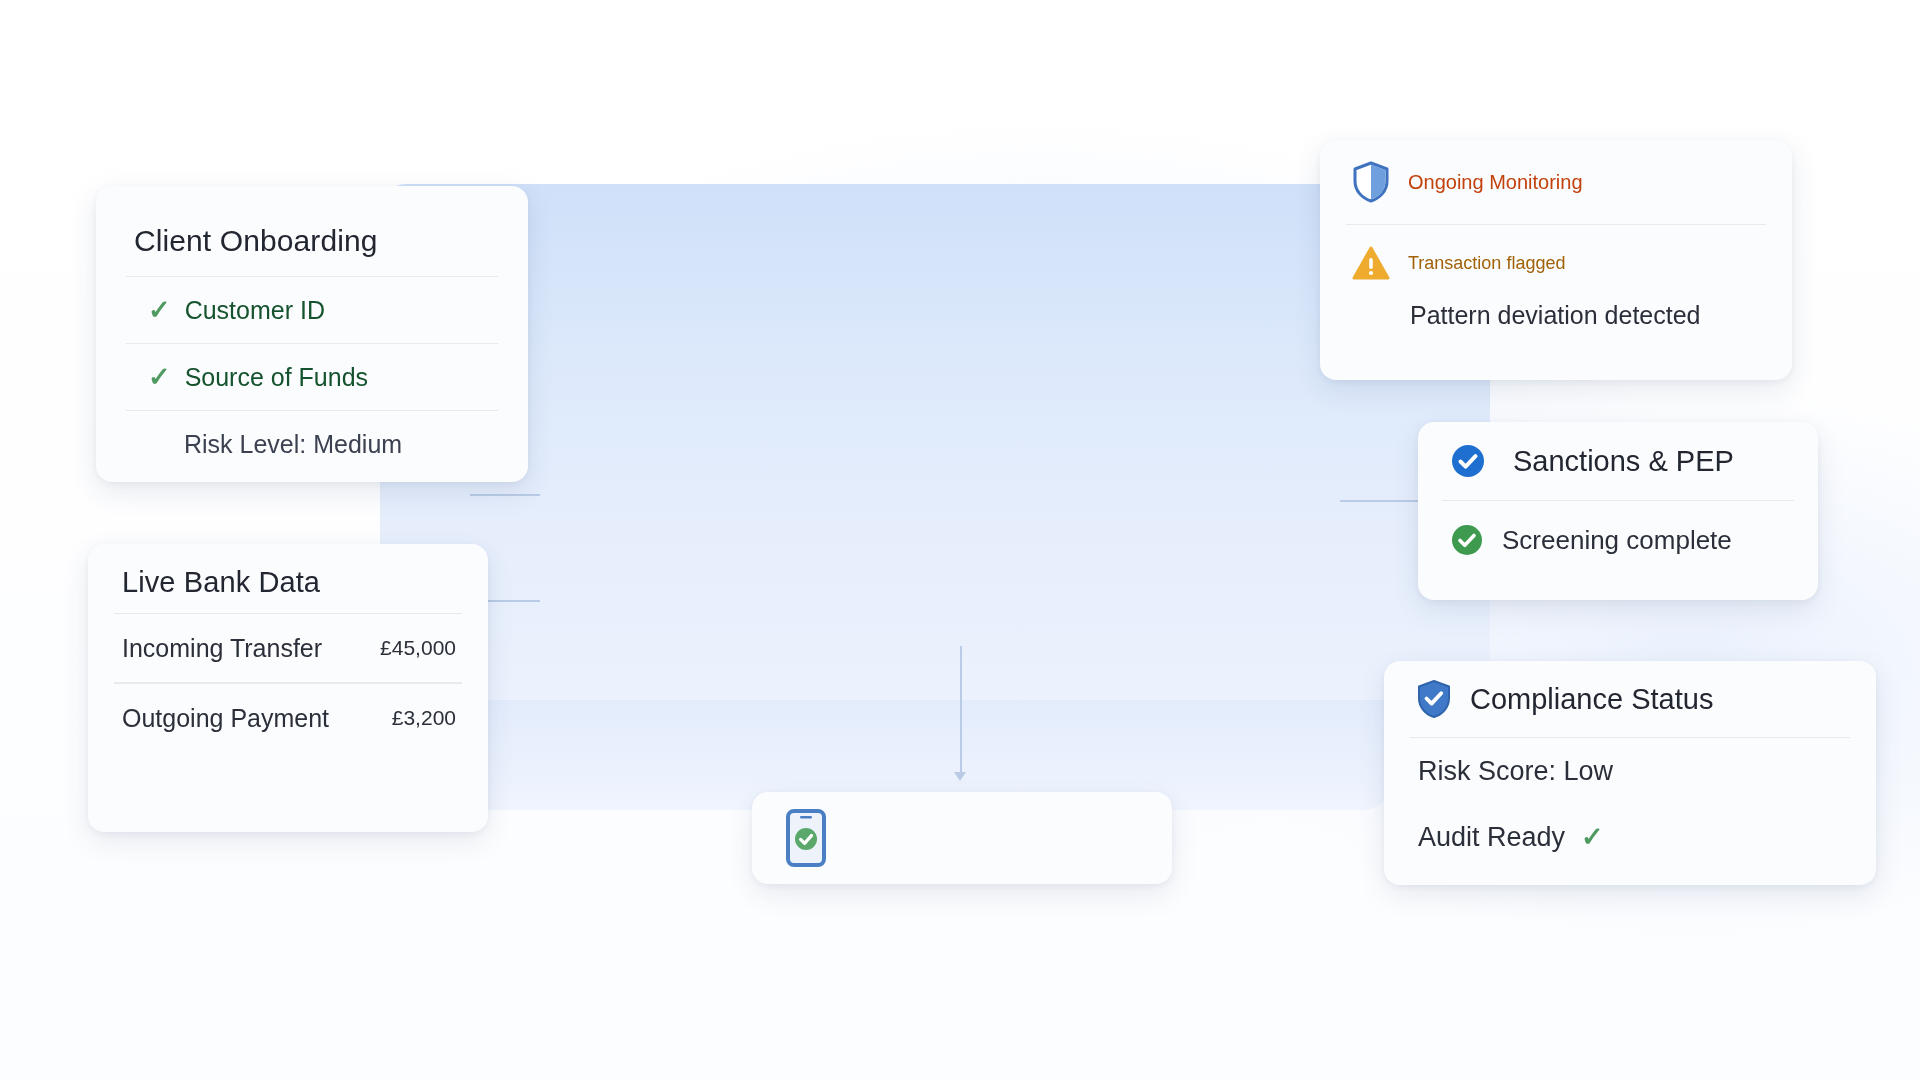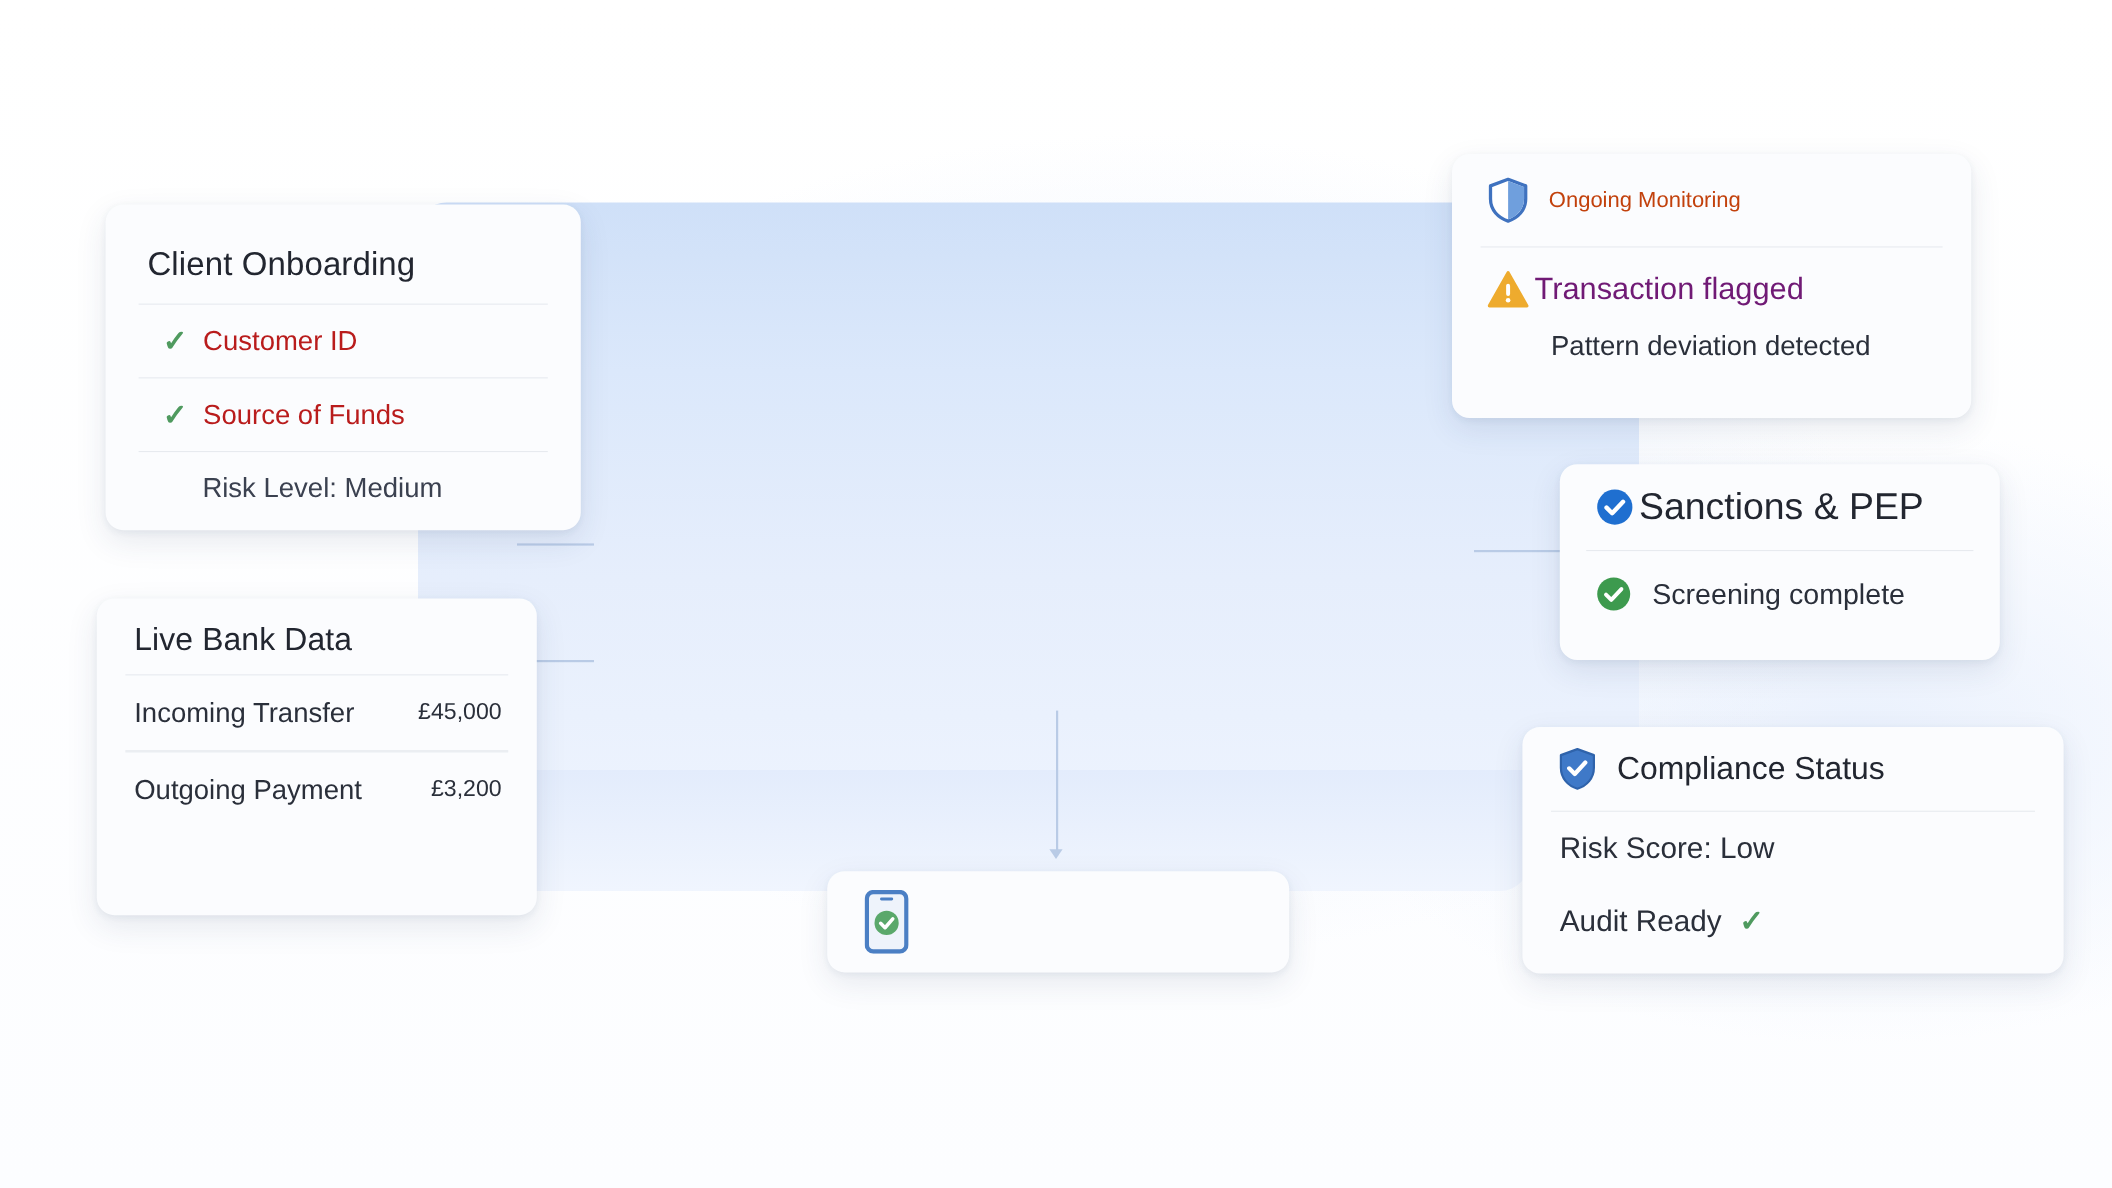--- a/index.html
+++ b/index.html
@@ -91,21 +91,21 @@
     white-space: nowrap;
   }
   .divider {
     height: 1px;
     background: #e7eaef;
     width: 100%;
   }
   .row {
     display: flex;
     align-items: center;
-    color: #b91c1c;
+    color: #14532d;
     font-size: 25px;
     white-space: nowrap;
   }
   .row-sub {
     color: #3b4150;
   }
 
   
   .tick {
     color: #4f9a5f;
@@ -184,33 +184,33 @@
   #card-monitoring {
     left: 1320px;
     top: 140px;
     width: 472px;
     height: 240px;
     padding: 0 26px;
   }
   #card-monitoring .mon-head { height: 84px; display:flex; align-items:center; padding-left: 6px; }
   #card-monitoring .mon-head-text { font-size: 20px; color: #c2410c; margin-left: 18px; }
   #card-monitoring .mon-row { height: 76px; display:flex; align-items:center; padding-left: 6px; }
-  #card-monitoring .mon-row-text { font-size: 28px; color: #701a75; margin-left: 5px; }
+  #card-monitoring .mon-row-text { font-size: 18px; color: #a16207; margin-left: 18px; }
   #card-monitoring .mon-note { font-size: 25px; color: #2a2f3a; padding-left: 64px; }
 
   
   #card-sanctions {
     left: 1418px;
     top: 422px;
     width: 400px;
     height: 178px;
     padding: 0 24px;
   }
   #card-sanctions .s-row { height: 78px; display:flex; align-items:center; padding-left: 8px; }
-  #card-sanctions .s-title { font-size: 34px; color: #222630; margin-left: 4px; }
+  #card-sanctions .s-title { font-size: 29px; color: #222630; margin-left: 27px; }
   #card-sanctions .s-text { font-size: 26px; color: #2a2f3a; margin-left: 18px; }
 
   
   #card-compliance {
     left: 1384px;
     top: 661px;
     width: 492px;
     height: 224px;
     padding: 0 26px;
   }

